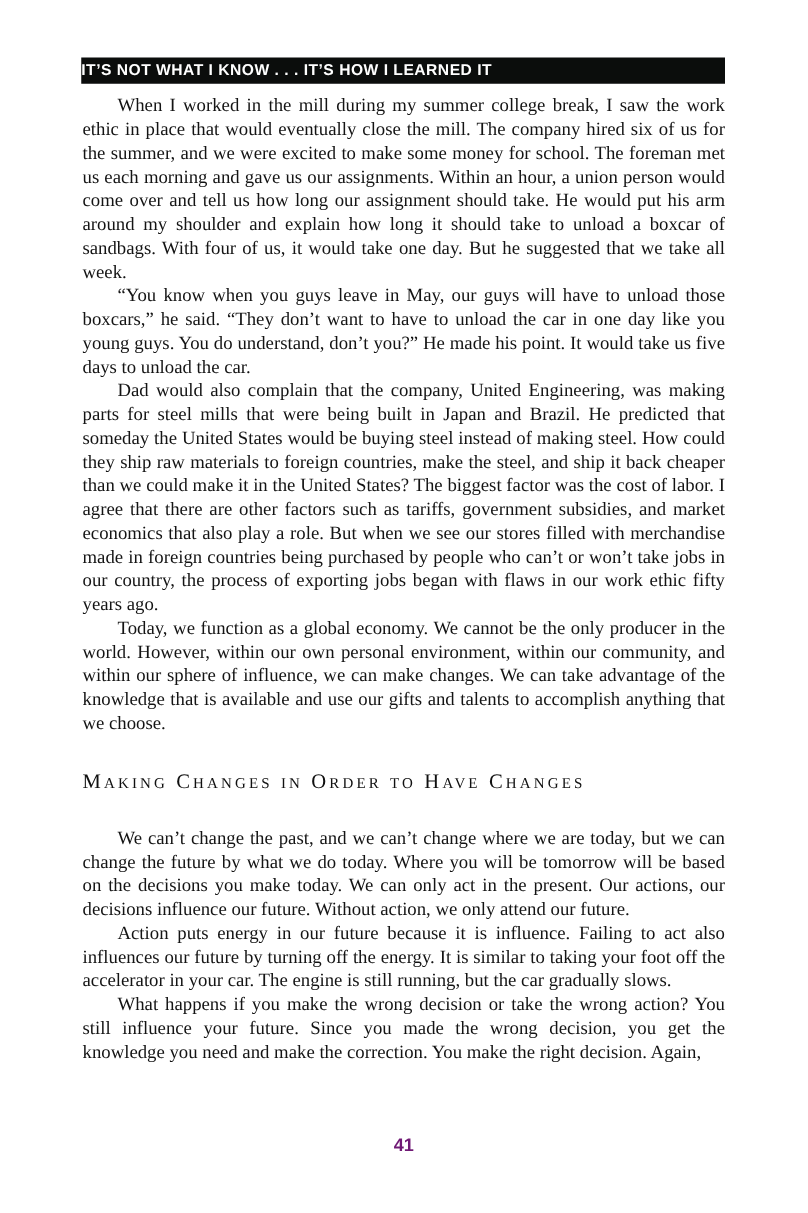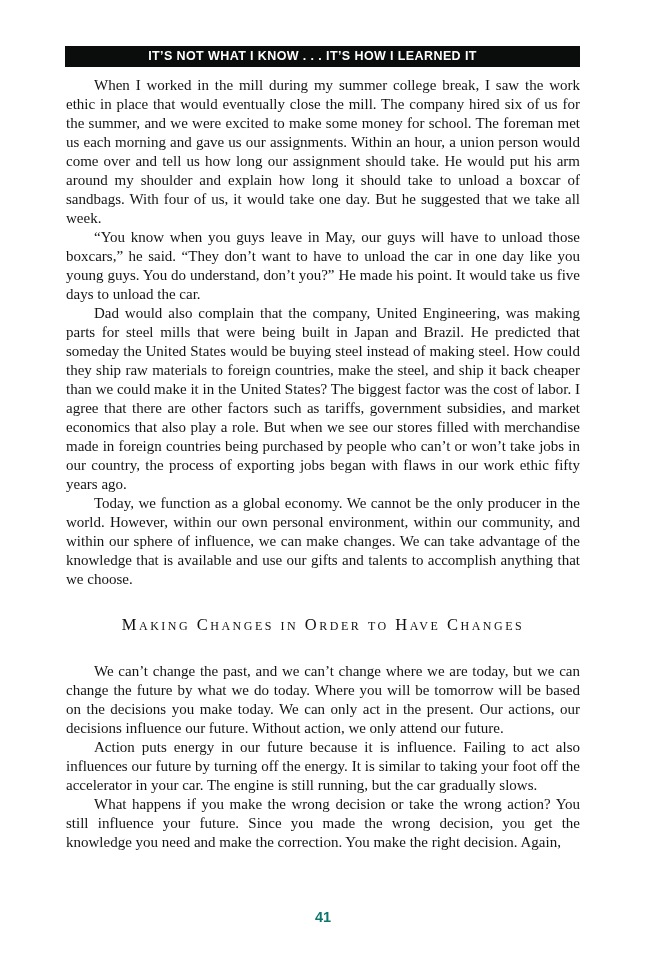--- a/index.html
+++ b/index.html
@@ -22,21 +22,21 @@
     width: 515px;
     height: 21px;
     box-sizing: border-box;
     background: #0b0d0c;
     color: #ffffff;
     font-family: "Liberation Sans", sans-serif;
     font-weight: bold;
     font-size: 12.5px;
     letter-spacing: 0.4px;
     line-height: 21px;
-    text-align: center;
+    text-align: left;
     padding-right: 20px;
     white-space: nowrap;
   }
   .body-text {
     position: absolute;
     left: 66px;
     top: 76px;
     width: 514px;
     color: #141414;
     font-size: 15px;
@@ -45,35 +45,34 @@
   }
   .para {
     margin: 0;
     text-indent: 28px;
   }
   .section-heading {
     font-variant: small-caps;
     font-weight: normal;
     font-size: 16.5px;
     letter-spacing: 2.5px;
-    text-align: center;
     text-indent: 0;
     color: #101010;
     margin: 26px 0 28px 0;
   }
   .page-footer {
     position: absolute;
     left: 0;
     top: 909px;
     width: 646px;
     text-align: center;
     font-family: "Liberation Sans", sans-serif;
     font-size: 14.5px;
     font-weight: bold;
-    color: #0f766e;
+    color: #701a75;
   }
 </style>
 </head>
 <body>
 
 <div class="page">
 
   <header class="running-head">
     <span>IT’S NOT WHAT I KNOW . . . IT’S HOW I LEARNED IT</span>
   </header>

